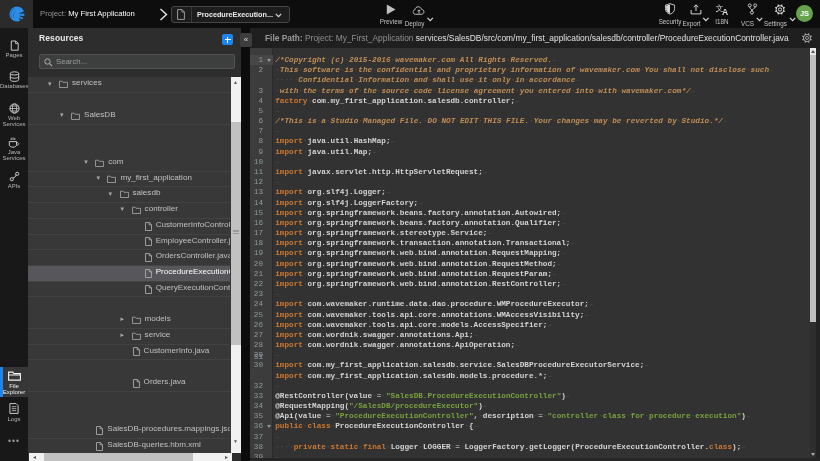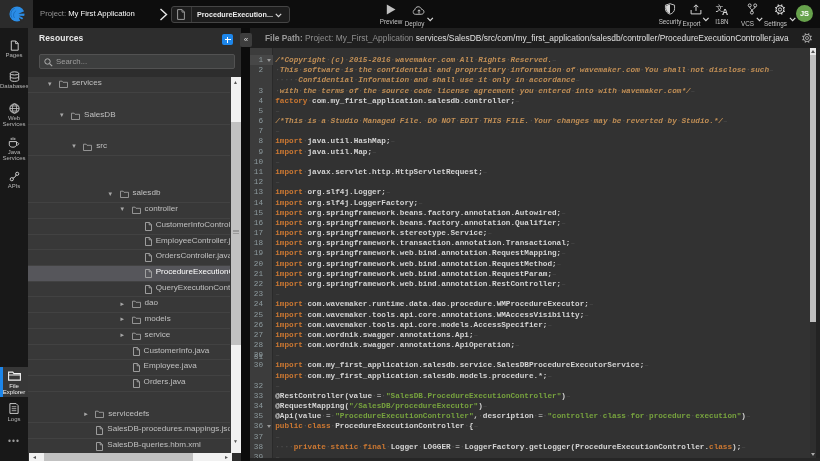--- a/index.html
+++ b/index.html
@@ -259,26 +259,33 @@
             </svg></span>
           <span class="tlab" style="left:44.0px">services</span>
         </div>
 <div class="trow" style="top:31.44px">
           <span class="arr" style="left:32.1px">▾</span>
           <span class="icow" style="left:43.1px"><svg class="tico" width="9" height="8" viewBox="0 0 9 8">
               <path d="M0.5 1.2 h2.6 l0.9 1.1 h4.5 v5.2 h-8 z" fill="none" stroke="#9e9e9e" stroke-width="0.9"></path>
             </svg></span>
           <span class="tlab" style="left:56.1px">SalesDB</span>
         </div>
-<div class="trow" style="top:62.88px">
-          <span class="arr" style="left:44.2px">▾</span>
-          <span class="icow" style="left:55.2px"><svg class="tico" width="9" height="8" viewBox="0 0 9 8">
-              <path d="M0.5 1.2 h2.6 l0.9 1.1 h4.5 v5.2 h-8 z" fill="none" stroke="#9e9e9e" stroke-width="0.9"></path>
-            </svg></span>
-          <span class="tlab" style="left:68.2px">src</span>
+<div class="trow" style="top:78.60px">
+          <span class="arr" style="left:56.3px">▾</span>
+          <span class="icow" style="left:67.3px"><svg class="tico" width="9" height="8" viewBox="0 0 9 8">
+              <path d="M0.5 1.2 h2.6 l0.9 1.1 h4.5 v5.2 h-8 z" fill="none" stroke="#9e9e9e" stroke-width="0.9"></path>
+            </svg></span>
+          <span class="tlab" style="left:80.3px">com</span>
+        </div>
+<div class="trow" style="top:94.32px">
+          <span class="arr" style="left:68.4px">▾</span>
+          <span class="icow" style="left:79.4px"><svg class="tico" width="9" height="8" viewBox="0 0 9 8">
+              <path d="M0.5 1.2 h2.6 l0.9 1.1 h4.5 v5.2 h-8 z" fill="none" stroke="#9e9e9e" stroke-width="0.9"></path>
+            </svg></span>
+          <span class="tlab" style="left:92.4px">my_first_application</span>
         </div>
 <div class="trow" style="top:110.04px">
           <span class="arr" style="left:80.5px">▾</span>
           <span class="icow" style="left:91.5px"><svg class="tico" width="9" height="8" viewBox="0 0 9 8">
               <path d="M0.5 1.2 h2.6 l0.9 1.1 h4.5 v5.2 h-8 z" fill="none" stroke="#9e9e9e" stroke-width="0.9"></path>
             </svg></span>
           <span class="tlab" style="left:104.5px">salesdb</span>
         </div>
 <div class="trow" style="top:125.76px">
           <span class="arr" style="left:92.6px">▾</span>
@@ -315,27 +322,20 @@
             </svg></span>
           <span class="tlab" style="left:127.7px">ProcedureExecutionController.java</span>
         </div>
 <div class="trow" style="top:204.36px">
           <span class="icow" style="left:116.7px"><svg class="tico" width="7" height="9" viewBox="0 0 7 9">
               <path d="M0.5 0.5 h3.8 l2.2 2.2 v5.8 h-6 z" fill="none" stroke="#a8a8a8" stroke-width="0.9"></path>
               <path d="M4.2 0.5 v2.3 h2.3" fill="none" stroke="#a8a8a8" stroke-width="0.9"></path>
             </svg></span>
           <span class="tlab" style="left:127.7px">QueryExecutionController.java</span>
         </div>
-<div class="trow" style="top:220.08px">
-          <span class="arr" style="left:92.6px">▸</span>
-          <span class="icow" style="left:103.6px"><svg class="tico" width="9" height="8" viewBox="0 0 9 8">
-              <path d="M0.5 1.2 h2.6 l0.9 1.1 h4.5 v5.2 h-8 z" fill="none" stroke="#9e9e9e" stroke-width="0.9"></path>
-            </svg></span>
-          <span class="tlab" style="left:116.6px">dao</span>
-        </div>
 <div class="trow" style="top:235.80px">
           <span class="arr" style="left:92.6px">▸</span>
           <span class="icow" style="left:103.6px"><svg class="tico" width="9" height="8" viewBox="0 0 9 8">
               <path d="M0.5 1.2 h2.6 l0.9 1.1 h4.5 v5.2 h-8 z" fill="none" stroke="#9e9e9e" stroke-width="0.9"></path>
             </svg></span>
           <span class="tlab" style="left:116.6px">models</span>
         </div>
 <div class="trow" style="top:251.52px">
           <span class="arr" style="left:92.6px">▸</span>
           <span class="icow" style="left:103.6px"><svg class="tico" width="9" height="8" viewBox="0 0 9 8">
@@ -343,40 +343,26 @@
             </svg></span>
           <span class="tlab" style="left:116.6px">service</span>
         </div>
 <div class="trow" style="top:267.24px">
           <span class="icow" style="left:104.6px"><svg class="tico" width="7" height="9" viewBox="0 0 7 9">
               <path d="M0.5 0.5 h3.8 l2.2 2.2 v5.8 h-6 z" fill="none" stroke="#a8a8a8" stroke-width="0.9"></path>
               <path d="M4.2 0.5 v2.3 h2.3" fill="none" stroke="#a8a8a8" stroke-width="0.9"></path>
             </svg></span>
           <span class="tlab" style="left:115.6px">CustomerInfo.java</span>
         </div>
-<div class="trow" style="top:282.96px">
-          <span class="icow" style="left:104.6px"><svg class="tico" width="7" height="9" viewBox="0 0 7 9">
-              <path d="M0.5 0.5 h3.8 l2.2 2.2 v5.8 h-6 z" fill="none" stroke="#a8a8a8" stroke-width="0.9"></path>
-              <path d="M4.2 0.5 v2.3 h2.3" fill="none" stroke="#a8a8a8" stroke-width="0.9"></path>
-            </svg></span>
-          <span class="tlab" style="left:115.6px">Employee.java</span>
-        </div>
 <div class="trow" style="top:298.68px">
           <span class="icow" style="left:104.6px"><svg class="tico" width="7" height="9" viewBox="0 0 7 9">
               <path d="M0.5 0.5 h3.8 l2.2 2.2 v5.8 h-6 z" fill="none" stroke="#a8a8a8" stroke-width="0.9"></path>
               <path d="M4.2 0.5 v2.3 h2.3" fill="none" stroke="#a8a8a8" stroke-width="0.9"></path>
             </svg></span>
           <span class="tlab" style="left:115.6px">Orders.java</span>
-        </div>
-<div class="trow" style="top:330.12px">
-          <span class="arr" style="left:56.3px">▸</span>
-          <span class="icow" style="left:67.3px"><svg class="tico" width="9" height="8" viewBox="0 0 9 8">
-              <path d="M0.5 1.2 h2.6 l0.9 1.1 h4.5 v5.2 h-8 z" fill="none" stroke="#9e9e9e" stroke-width="0.9"></path>
-            </svg></span>
-          <span class="tlab" style="left:80.3px">servicedefs</span>
         </div>
 <div class="trow" style="top:345.84px">
           <span class="icow" style="left:68.3px"><svg class="tico" width="7" height="9" viewBox="0 0 7 9">
               <path d="M0.5 0.5 h3.8 l2.2 2.2 v5.8 h-6 z" fill="none" stroke="#a8a8a8" stroke-width="0.9"></path>
               <path d="M4.2 0.5 v2.3 h2.3" fill="none" stroke="#a8a8a8" stroke-width="0.9"></path>
             </svg></span>
           <span class="tlab" style="left:79.3px">SalesDB-procedures.mappings.json</span>
         </div>
 <div class="trow" style="top:361.56px">
           <span class="icow" style="left:68.3px"><svg class="tico" width="7" height="9" viewBox="0 0 7 9">

